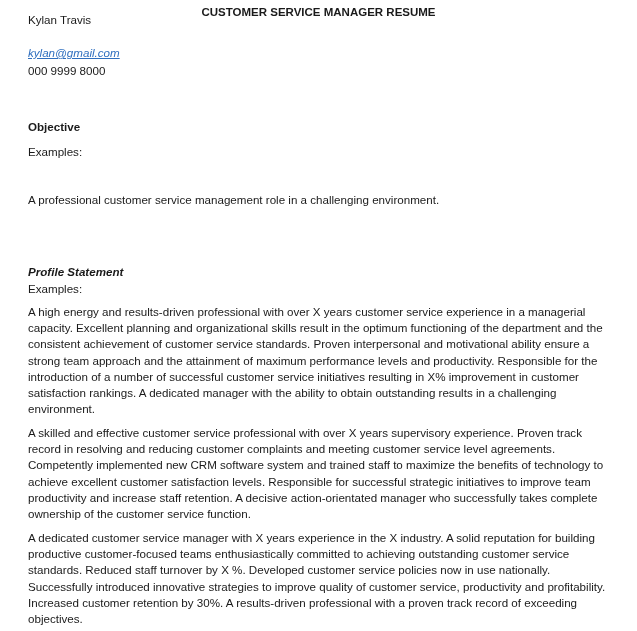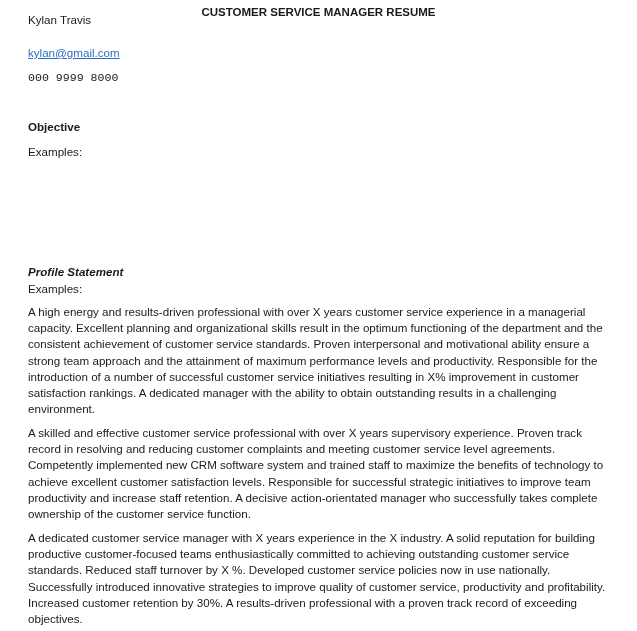--- a/index.html
+++ b/index.html
@@ -24,25 +24,26 @@
       font-size: 11.6px; line-height: 16.2px;
     }
   </style>
 </head>
 <body>
 
 <div class="page">
   <div class="title">CUSTOMER SERVICE MANAGER RESUME</div>
 
   <div class="line" style="top:13px;">Kylan Travis</div>
-  <div class="line link" style="top:46px;">kylan@gmail.com</div>
-  <div class="line" style="top:71px;font-family:Liberation Mono, monospace;">000 9999 8000</div>
+  <div class="line link" style="top:46px;font-style:italic;">kylan@gmail.com</div>
+  <div class="line" style="top:64px;">000 9999 8000</div>
 
   <div class="line bold" style="top:120px;">Objective</div>
   <div class="line" style="top:145px;">Examples:</div>
+  <div class="line" style="top:193px;">A professional customer service management role in a challenging environment.</div>
 
   <div class="line bold" style="top:265px;font-style:italic;">Profile Statement</div>
   <div class="line" style="top:282px;">Examples:</div>
 
   <div class="para" style="top:304px;">A high energy and results-driven professional with over X years customer service experience in a managerial capacity. Excellent planning and organizational skills result in the optimum functioning of the department and the consistent achievement of customer service standards. Proven interpersonal and motivational ability ensure a strong team approach and the attainment of maximum performance levels and productivity. Responsible for the introduction of a number of successful customer service initiatives resulting in X% improvement in customer satisfaction rankings. A dedicated manager with the ability to obtain outstanding results in a challenging environment.</div>
   <div class="para" style="top:425px;">A skilled and effective customer service professional with over X years supervisory experience. Proven track record in resolving and reducing customer complaints and meeting customer service level agreements. Competently implemented new CRM software system and trained staff to maximize the benefits of technology to achieve excellent customer satisfaction levels. Responsible for successful strategic initiatives to improve team productivity and increase staff retention. A decisive action-orientated manager who successfully takes complete ownership of the customer service function.</div>
   <div class="para" style="top:530px;">A dedicated customer service manager with X years experience in the X industry. A solid reputation for building productive customer-focused teams enthusiastically committed to achieving outstanding customer service standards. Reduced staff turnover by X %. Developed customer service policies now in use nationally. Successfully introduced innovative strategies to improve quality of customer service, productivity and profitability. Increased customer retention by 30%. A results-driven professional with a proven track record of exceeding objectives.</div>
 </div>
 
 </body></html>

